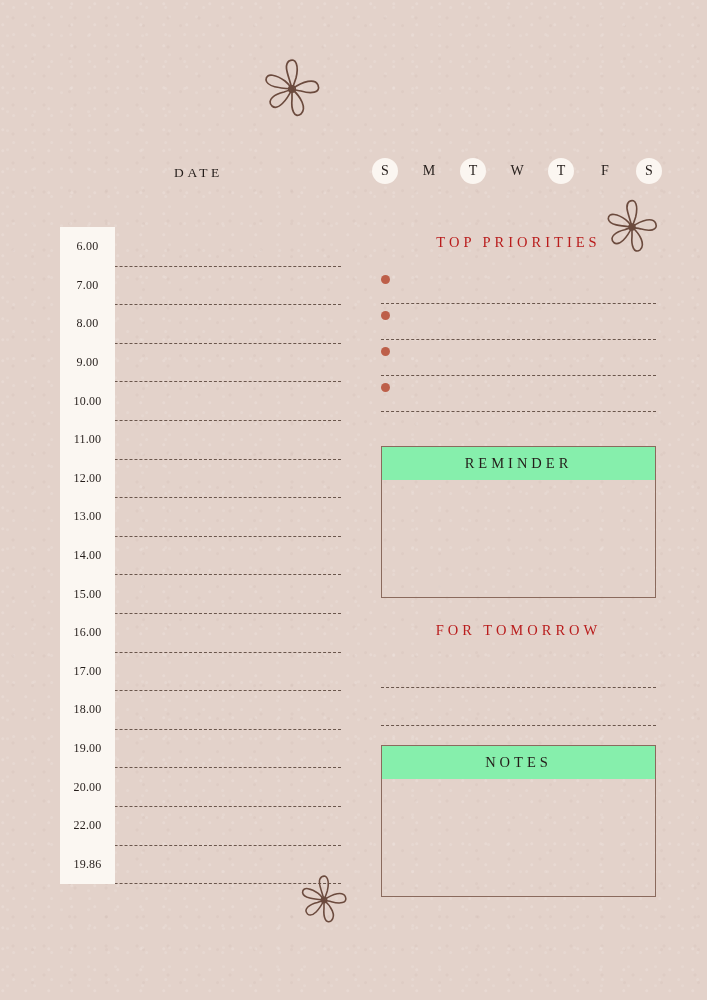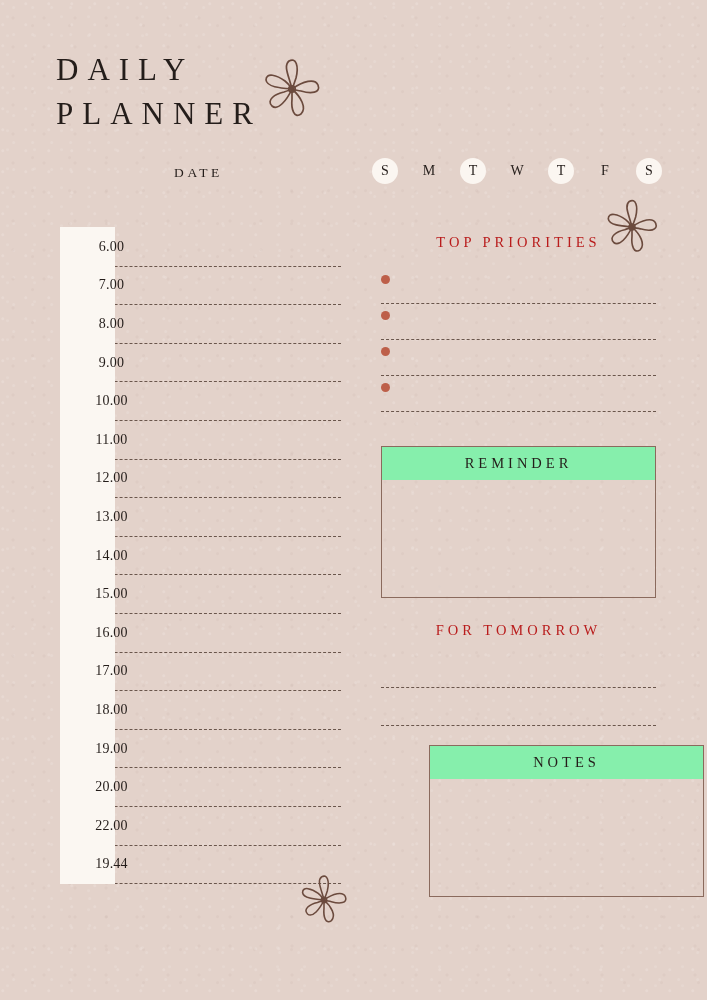--- a/index.html
+++ b/index.html
@@ -122,24 +122,23 @@
     bottom: -1px;
     width: 55px;
     background: #fbf7f2;
     z-index: 0;
   }
   .slot-time {
     position: relative;
     z-index: 1;
     width: 55px;
     text-align: center;
-    font-size: 14px;
+    font-size: 12px;
     color: #241d1a;
     letter-spacing: 0.2px;
-    padding-left: 24px;
   }
   .section-heading {
     text-align: center;
     font-size: 14.5px;
     letter-spacing: 4px;
     color: #b91c1c;
     white-space: nowrap;
   }
   .top-priorities-heading { position: absolute; left: 381px; top: 234px; width: 275px; }
 
@@ -178,21 +177,21 @@
     align-items: center;
     justify-content: center;
     font-size: 14.5px;
     letter-spacing: 4px;
     color: #241d1a;
     white-space: nowrap;
   }
   .panel-body { flex: 1; }
 
   .reminder-panel { left: 381px; top: 446px; width: 275px; height: 152px; }
-  .notes-panel    { left: 381px; top: 745px; width: 275px; height: 152px; margin-left: 48px; }
+  .notes-panel    { left: 381px; top: 745px; width: 275px; height: 152px; }
 
   
   .tomorrow-heading { position: absolute; left: 381px; top: 622px; width: 275px; }
   .tomorrow-lines {
     position: absolute;
     left: 381px;
     top: 650px;
     width: 275px;
   }
   .tomorrow-line {
@@ -200,24 +199,20 @@
     border-bottom: 1.3px dashed #6a564c;
   }
 </style>
 </head>
 <body>
 
 <div class="paper-grain"></div>
 
 <div class="page">
 
-  <div class="title">
-    <span class="title-line">DAILY</span>
-    <span class="title-line">PLANNER</span>
-  </div>
 
   <div class="flower flower-top">
     <svg width="68" height="66" viewBox="0 0 68 66">
       <g fill="none" stroke="#6b4a3d" stroke-width="1.7" stroke-linecap="round" stroke-linejoin="round">
         <path d="M34 33 C 31 20, 25 10, 31 5 C 38 1, 41 10, 38 22 C 36 28, 35 31, 34 33 Z"></path>
         <path d="M34 33 C 45 25, 57 22, 60 29 C 63 37, 53 38, 43 35 C 38 34, 36 34, 34 33 Z"></path>
         <path d="M34 33 C 43 41, 49 52, 43 58 C 36 63, 33 53, 34 43 C 34 37, 34 35, 34 33 Z"></path>
         <path d="M34 33 C 29 44, 20 55, 14 50 C 8 44, 17 38, 26 36 C 31 34, 33 34, 34 33 Z"></path>
         <path d="M34 33 C 22 32, 9 31, 8 24 C 8 16, 19 19, 27 25 C 32 29, 33 32, 34 33 Z"></path>
         <circle cx="34" cy="33" r="3.2"></circle>
@@ -300,21 +295,21 @@
     <div class="slot">
         <span class="slot-strip"></span>
         <span class="slot-time">20.00</span>
       </div>
     <div class="slot">
         <span class="slot-strip"></span>
         <span class="slot-time">22.00</span>
       </div>
     <div class="slot">
         <span class="slot-strip"></span>
-        <span class="slot-time">19.44</span>
+        <span class="slot-time">19.86</span>
       </div>
   </div>
 
   <div class="section-heading top-priorities-heading">TOP PRIORITIES</div>
 
   <div class="flower flower-priorities">
     <svg width="62" height="62" viewBox="0 0 68 66">
       <g fill="none" stroke="#6b4a3d" stroke-width="1.8" stroke-linecap="round" stroke-linejoin="round">
         <path d="M34 33 C 31 20, 25 10, 31 5 C 38 1, 41 10, 38 22 C 36 28, 35 31, 34 33 Z"></path>
         <path d="M34 33 C 45 25, 57 22, 60 29 C 63 37, 53 38, 43 35 C 38 34, 36 34, 34 33 Z"></path>

